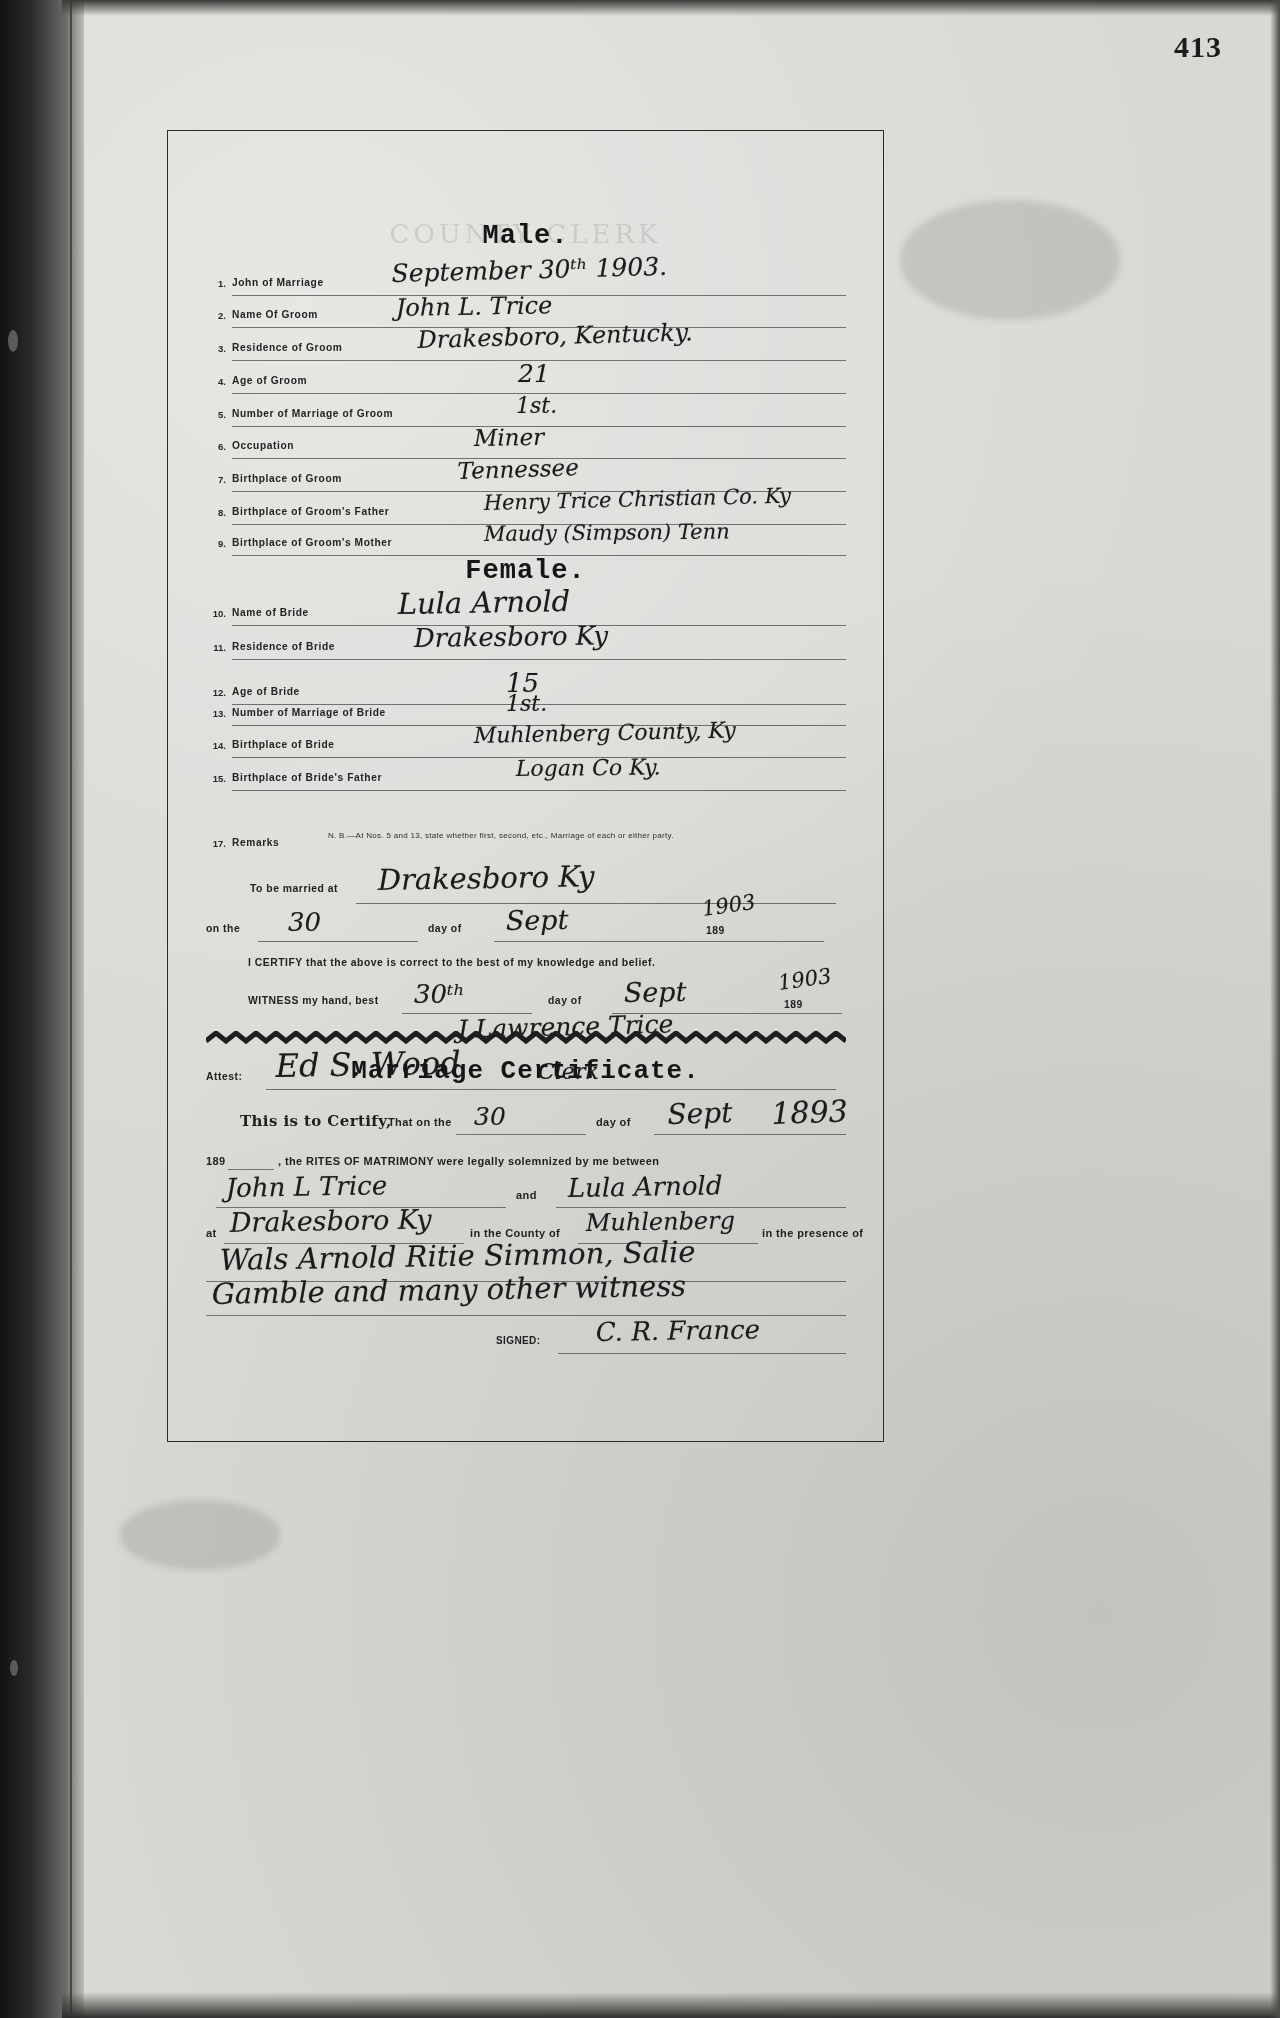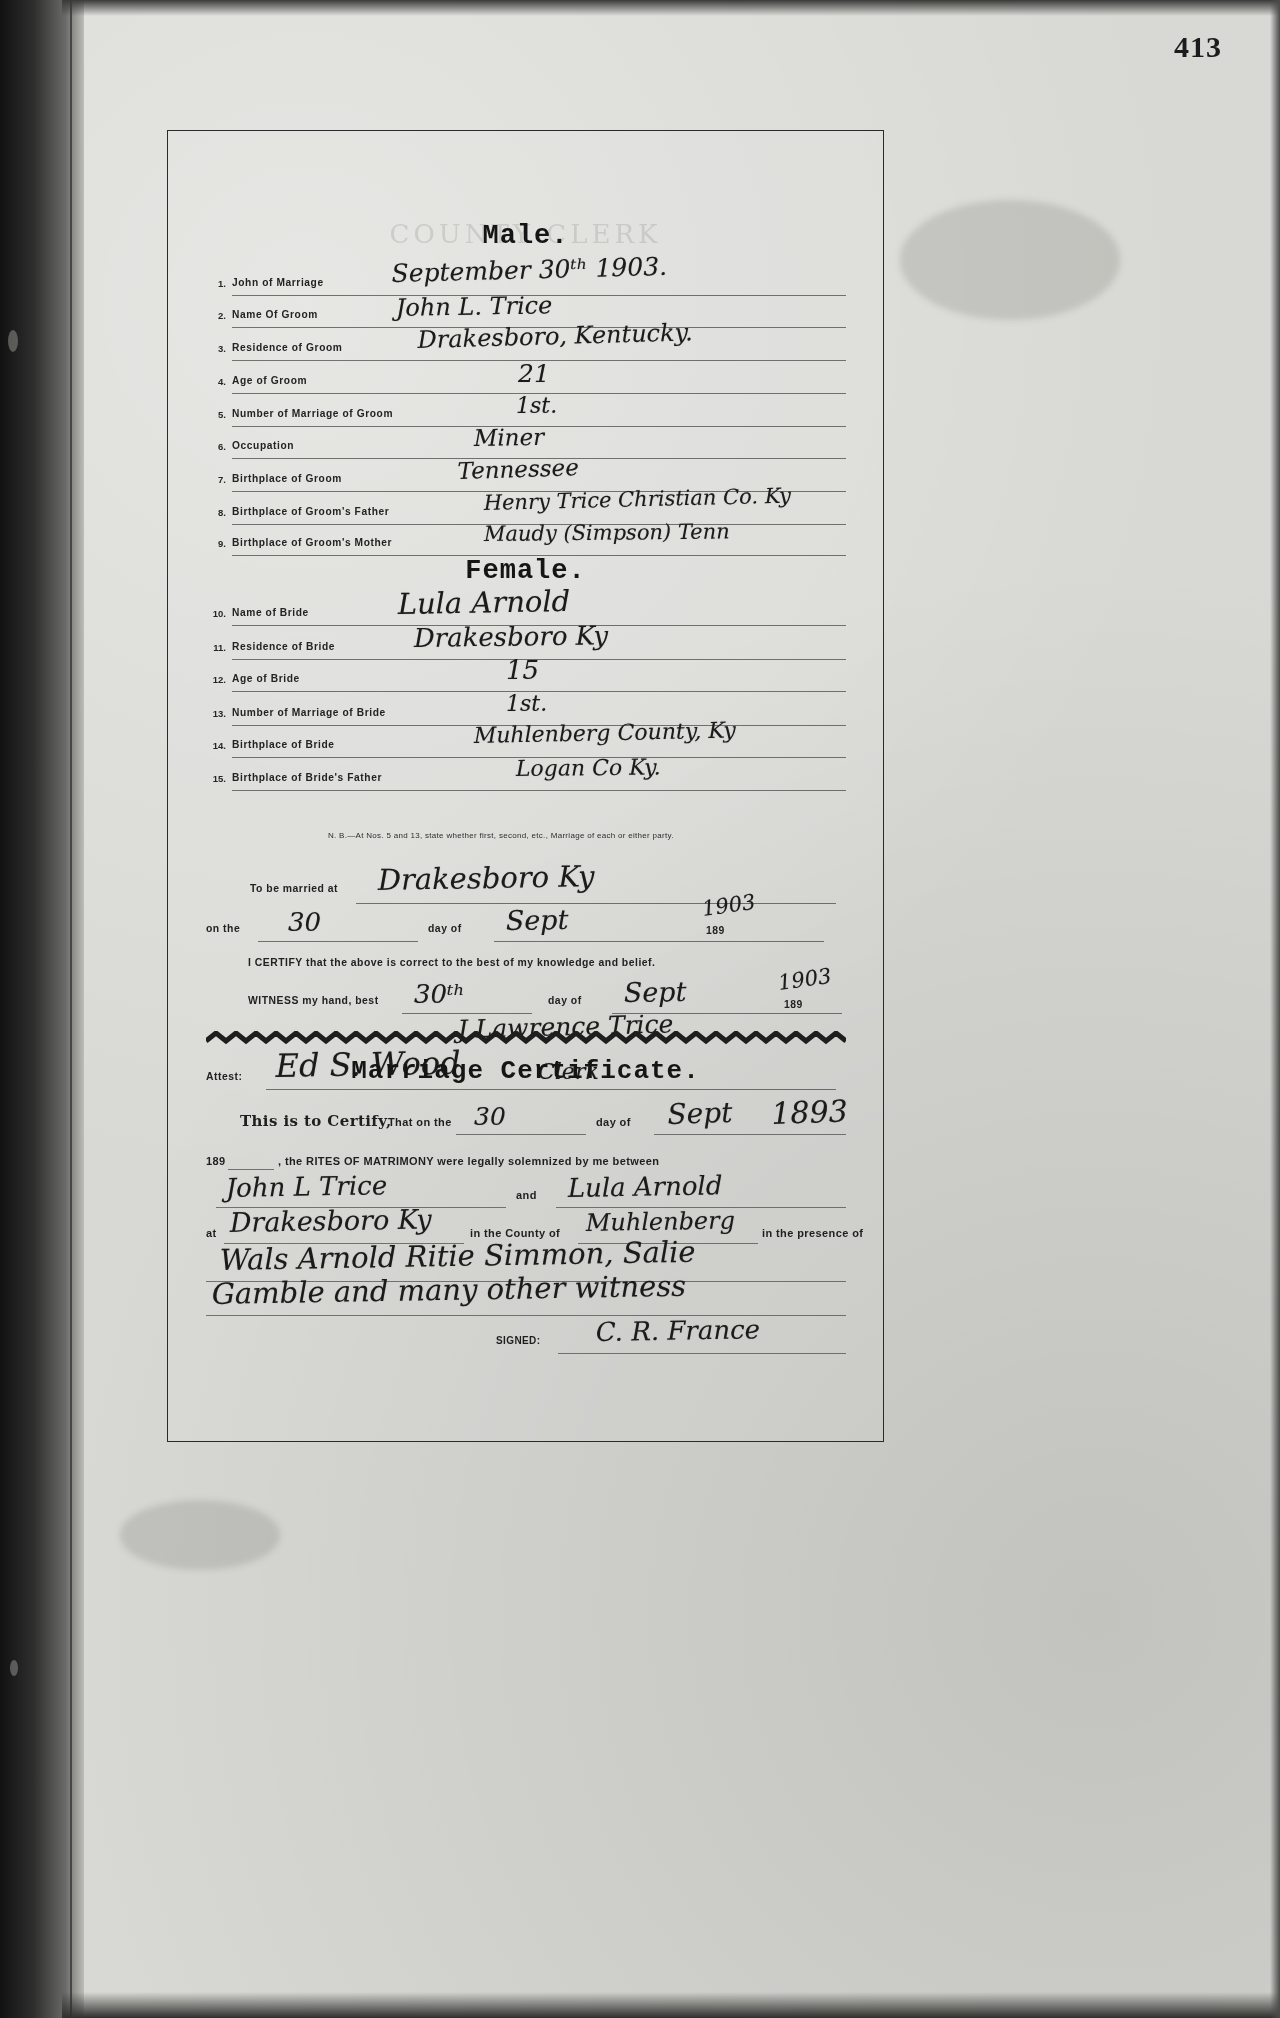--- a/index.html
+++ b/index.html
@@ -349,21 +349,21 @@
       <span class="hand" style="left:192px; top:-14px; font-size:29px; transform:rotate(-1deg);">Lula   Arnold</span>
     </div>
 
     <div class="row" style="top:504px;">
       <span class="num">11.</span>
       <span class="lbl">Residence of Bride</span>
       <span class="rule"></span>
       <span class="hand" style="left:208px; top:-12px; font-size:26px; transform:rotate(-0.8deg);">Drakesboro Ky</span>
     </div>
 
-    <div class="row" style="top:536px;">
+    <div class="row" style="top:549px;">
       <span class="num">12.</span>
       <span class="lbl">Age of Bride</span>
       <span class="rule"></span>
       <span class="hand" style="left:300px; top:-12px; font-size:26px;">15</span>
     </div>
 
     <div class="row" style="top:570px;">
       <span class="num">13.</span>
       <span class="lbl">Number of Marriage of Bride</span>
       <span class="rule"></span>
@@ -378,20 +378,24 @@
     </div>
 
     <div class="row" style="top:635px;">
       <span class="num">15.</span>
       <span class="lbl">Birthplace of Bride's Father</span>
       <span class="rule"></span>
       <span class="hand" style="left:310px; top:-10px; font-size:22px; transform:rotate(-0.6deg);">Logan Co Ky.</span>
     </div>
 
 
+    <div class="row" style="top:700px;">
+      <span class="num">17.</span>
+      <span class="lbl">Remarks</span>
+    </div>
 
     <div class="nb">N. B.—At Nos. 5 and 13, state whether first, second, etc., Marriage of each or either party.</div>
 
     <div class="line-block" style="top:742px; height:34px;">
       <span class="lb-text" style="left:44px; top:10px;">To be married at</span>
       <span class="lb-rule" style="left:150px; right:10px; top:30px;"></span>
       <span class="hand" style="left:172px; top:-10px; font-size:29px; transform:rotate(-1deg);">Drakesboro Ky</span>
     </div>
 
     <div class="line-block" style="top:780px; height:32px;">

